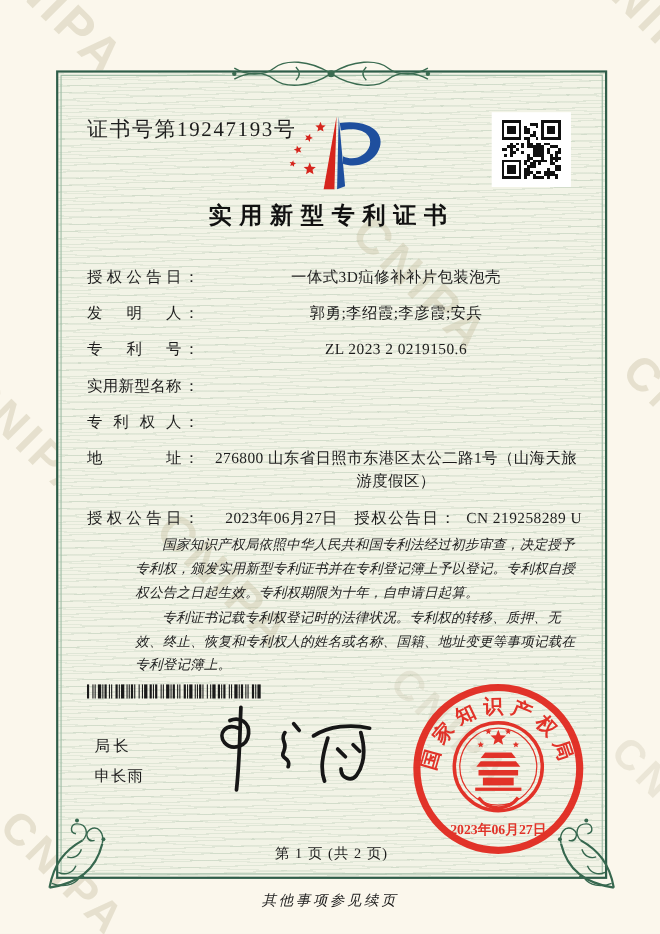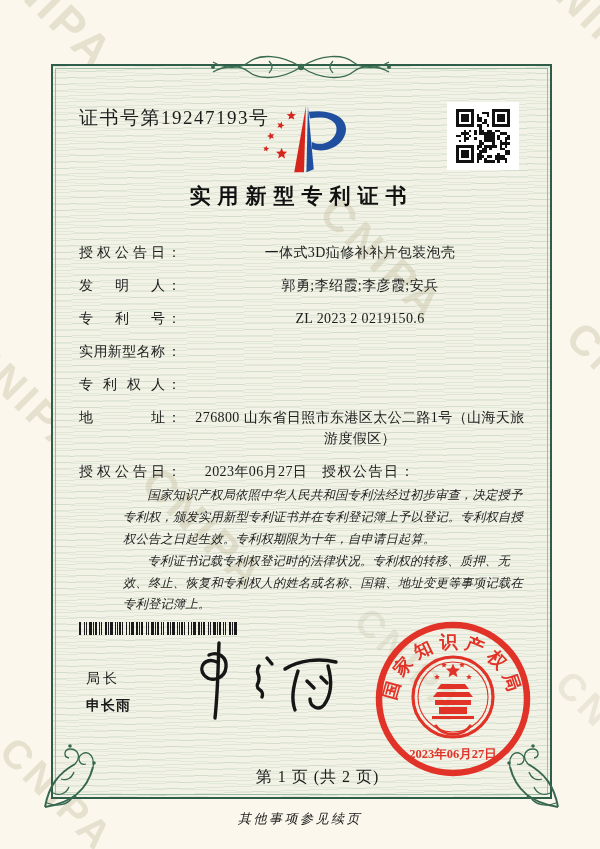--- a/index.html
+++ b/index.html
@@ -52,25 +52,25 @@
   .val-fixed{flex:0 0 132px;letter-spacing:.4px;}
   
   .legal{position:absolute;left:26px;right:25px;top:419px;
     font-size:12.3px;line-height:1.78;font-style:italic;letter-spacing:.2px;color:#222;margin-left:44px;}
   .legal p{margin:0;text-indent:2em;}
   
   .barcode{position:absolute;left:26px;top:556px;}
   .signer-title{position:absolute;left:33px;top:604px;font-family:"Liberation Sans","DejaVu Sans",sans-serif;
     font-size:14px;font-weight:normal;letter-spacing:3px;}
   .signer-name{position:absolute;left:33px;top:631px;font-family:"Liberation Sans","DejaVu Sans",sans-serif;
-    font-size:14px;font-weight:bold;letter-spacing:1px;}
+    font-size:14px;font-weight:normal;letter-spacing:1px;}
   .signature{position:absolute;left:118px;top:570px;}
   .seal{position:absolute;left:318px;top:551px;opacity:.93;}
   .page-info{position:absolute;left:0;top:701px;width:100%;text-align:center;
-    font-size:16px;letter-spacing:1px;margin-left:16px;}
+    font-size:13px;letter-spacing:1px;}
   .continuation{position:absolute;left:0;top:810px;width:100%;text-align:center;
     font-size:13px;font-style:italic;letter-spacing:2.5px;z-index:2;}
 </style>
 </head>
 <body>
 
 <div class="wm" style="left:-30px;top:-22px;font-size:46px;">CNIPA</div>
 <div class="wm" style="left:518px;top:-8px;font-size:42px;">CNIPA</div>
 <div class="wm" style="left:-48px;top:375px;font-size:42px;">CNIPA</div>
 <div class="wm" style="left:552px;top:358px;font-size:42px;">CNIPA</div>
@@ -183,20 +183,21 @@
         <span class="lbl">地址</span>
           <span class="colon">：</span>
         <span class="val">276800 山东省日照市东港区太公二路1号（山海天旅游度假区）</span>
       </div>
       <div class="row">
         <span class="lbl">授权公告日</span>
           <span class="colon">：</span>
         <span class="val val-fixed">2023年06月27日</span>
         <span class="lbl2">授权公告日</span>
           <span class="colon">：</span>
+        <span class="val">CN 219258289 U</span>
       </div>
     </div>
 
     <div class="legal">
       <p>国家知识产权局依照中华人民共和国专利法经过初步审查，决定授予专利权，颁发实用新型专利证书并在专利登记簿上予以登记。专利权自授权公告之日起生效。专利权期限为十年，自申请日起算。</p>
       <p>专利证书记载专利权登记时的法律状况。专利权的转移、质押、无效、终止、恢复和专利权人的姓名或名称、国籍、地址变更等事项记载在专利登记簿上。</p>
     </div>
 
     <svg class="barcode" width="164" height="14" viewBox="0 0 164 14">
       <g id="bars">

